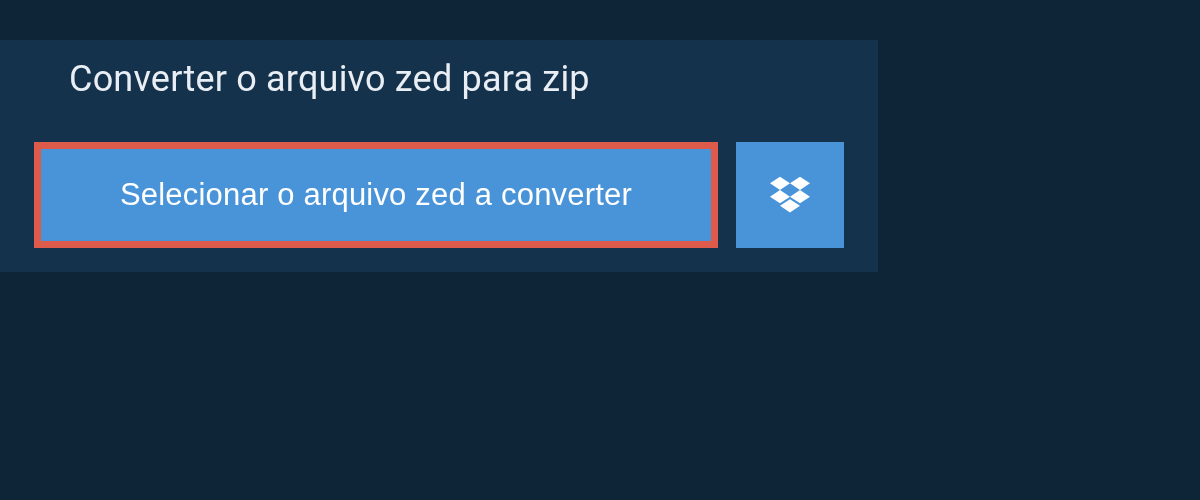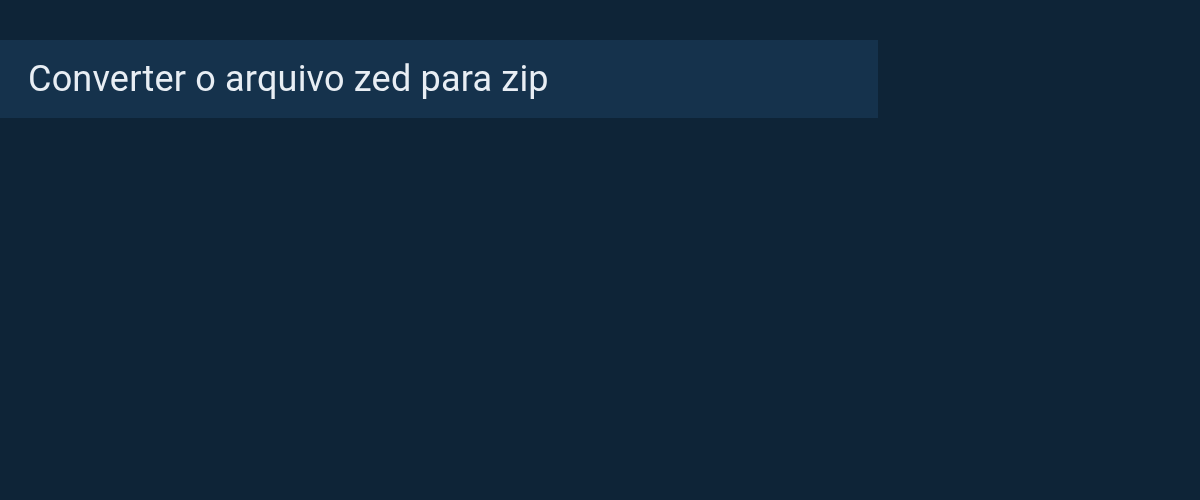--- a/index.html
+++ b/index.html
@@ -24,20 +24,21 @@
       background-color: #15324c;
       padding: 18px 28px;
       display: inline-block;
       width: 660px;
     }
     .title-text {
       color: #e8eef4;
       font-size: 36px;
       font-weight: 400;
       letter-spacing: 0.2px;
+      margin-left: 41px;
     }
     .button-row {
       display: flex;
       align-items: stretch;
       padding: 24px 34px 24px 34px;
       gap: 18px;
     }
     .select-button {
       flex: 1;
       background-color: #4994d8;
@@ -65,13 +66,25 @@
       fill: #ffffff;
     }
   </style>
 </head>
 <body>
 
 <div class="panel">
   <div class="title-bar">
     <h1 class="title-text">Converter o arquivo zed para zip</h1>
   </div>
+  <div class="button-row">
+    <button class="select-button">Selecionar o arquivo zed a converter</button>
+    <button class="dropbox-button" aria-label="Dropbox">
+      <svg class="dropbox-icon" viewBox="0 0 48 44" xmlns="http://www.w3.org/2000/svg">
+        <path d="M 12 0 L 24 8 L 12 16 L 0 8 Z"></path>
+        <path d="M 36 0 L 48 8 L 36 16 L 24 8 Z"></path>
+        <path d="M 12 16 L 24 24 L 12 32 L 0 24 Z"></path>
+        <path d="M 36 16 L 48 24 L 36 32 L 24 24 Z"></path>
+        <path d="M 24 27 L 36 35 L 24 43 L 12 35 Z"></path>
+      </svg>
+    </button>
+  </div>
 </div>
 
 </body></html>

